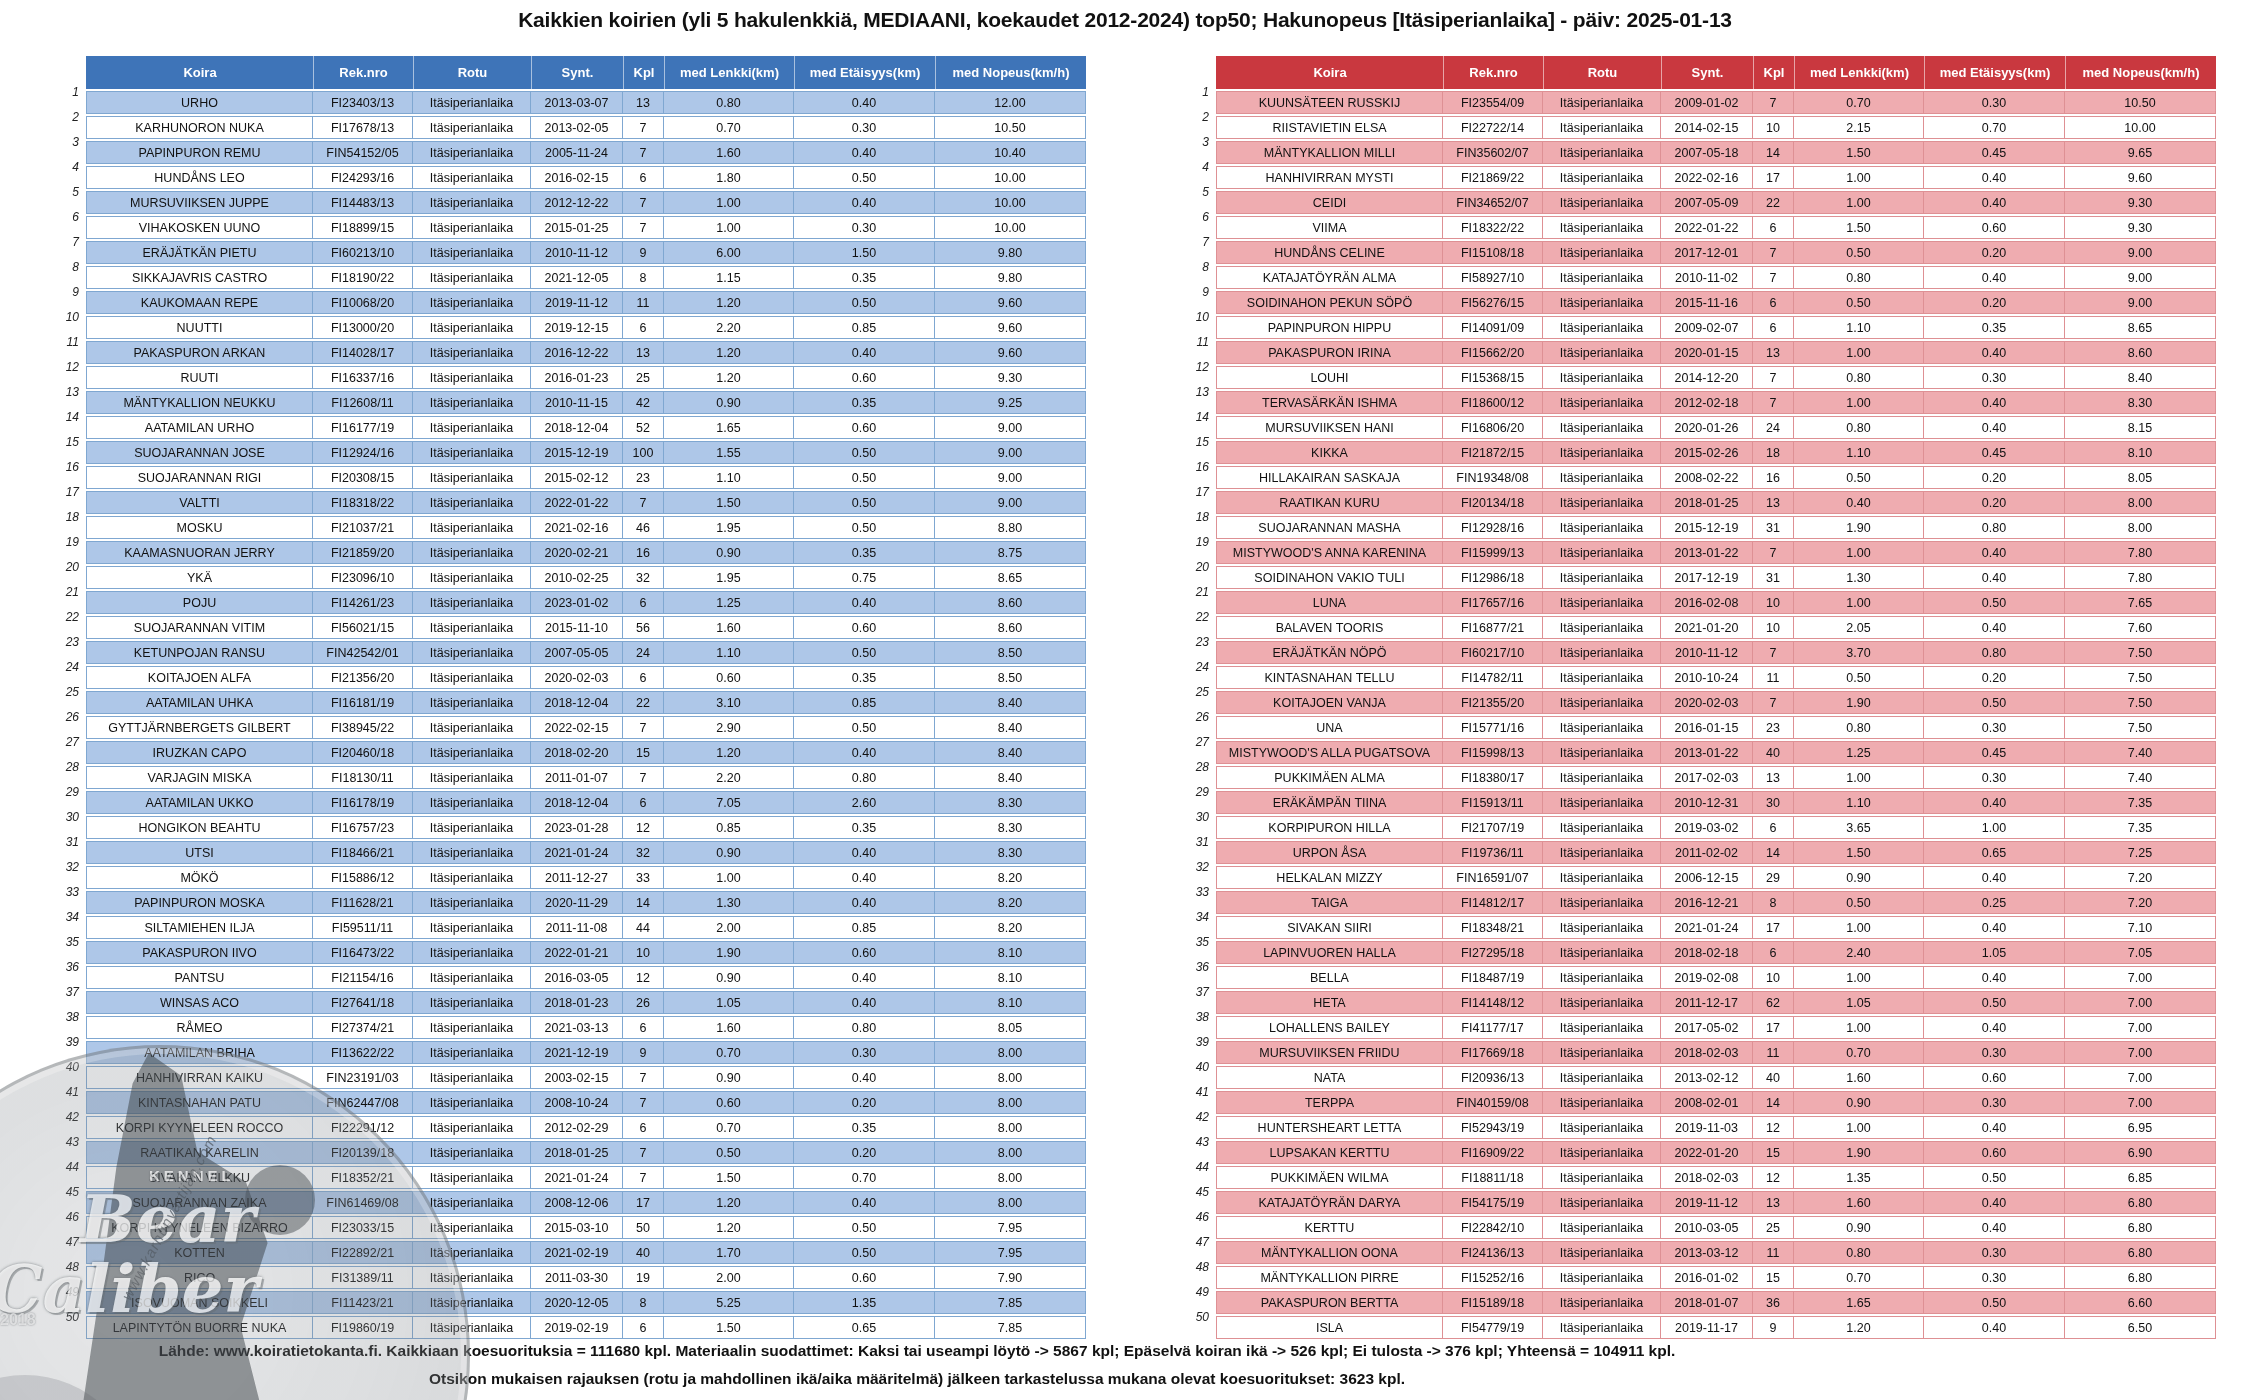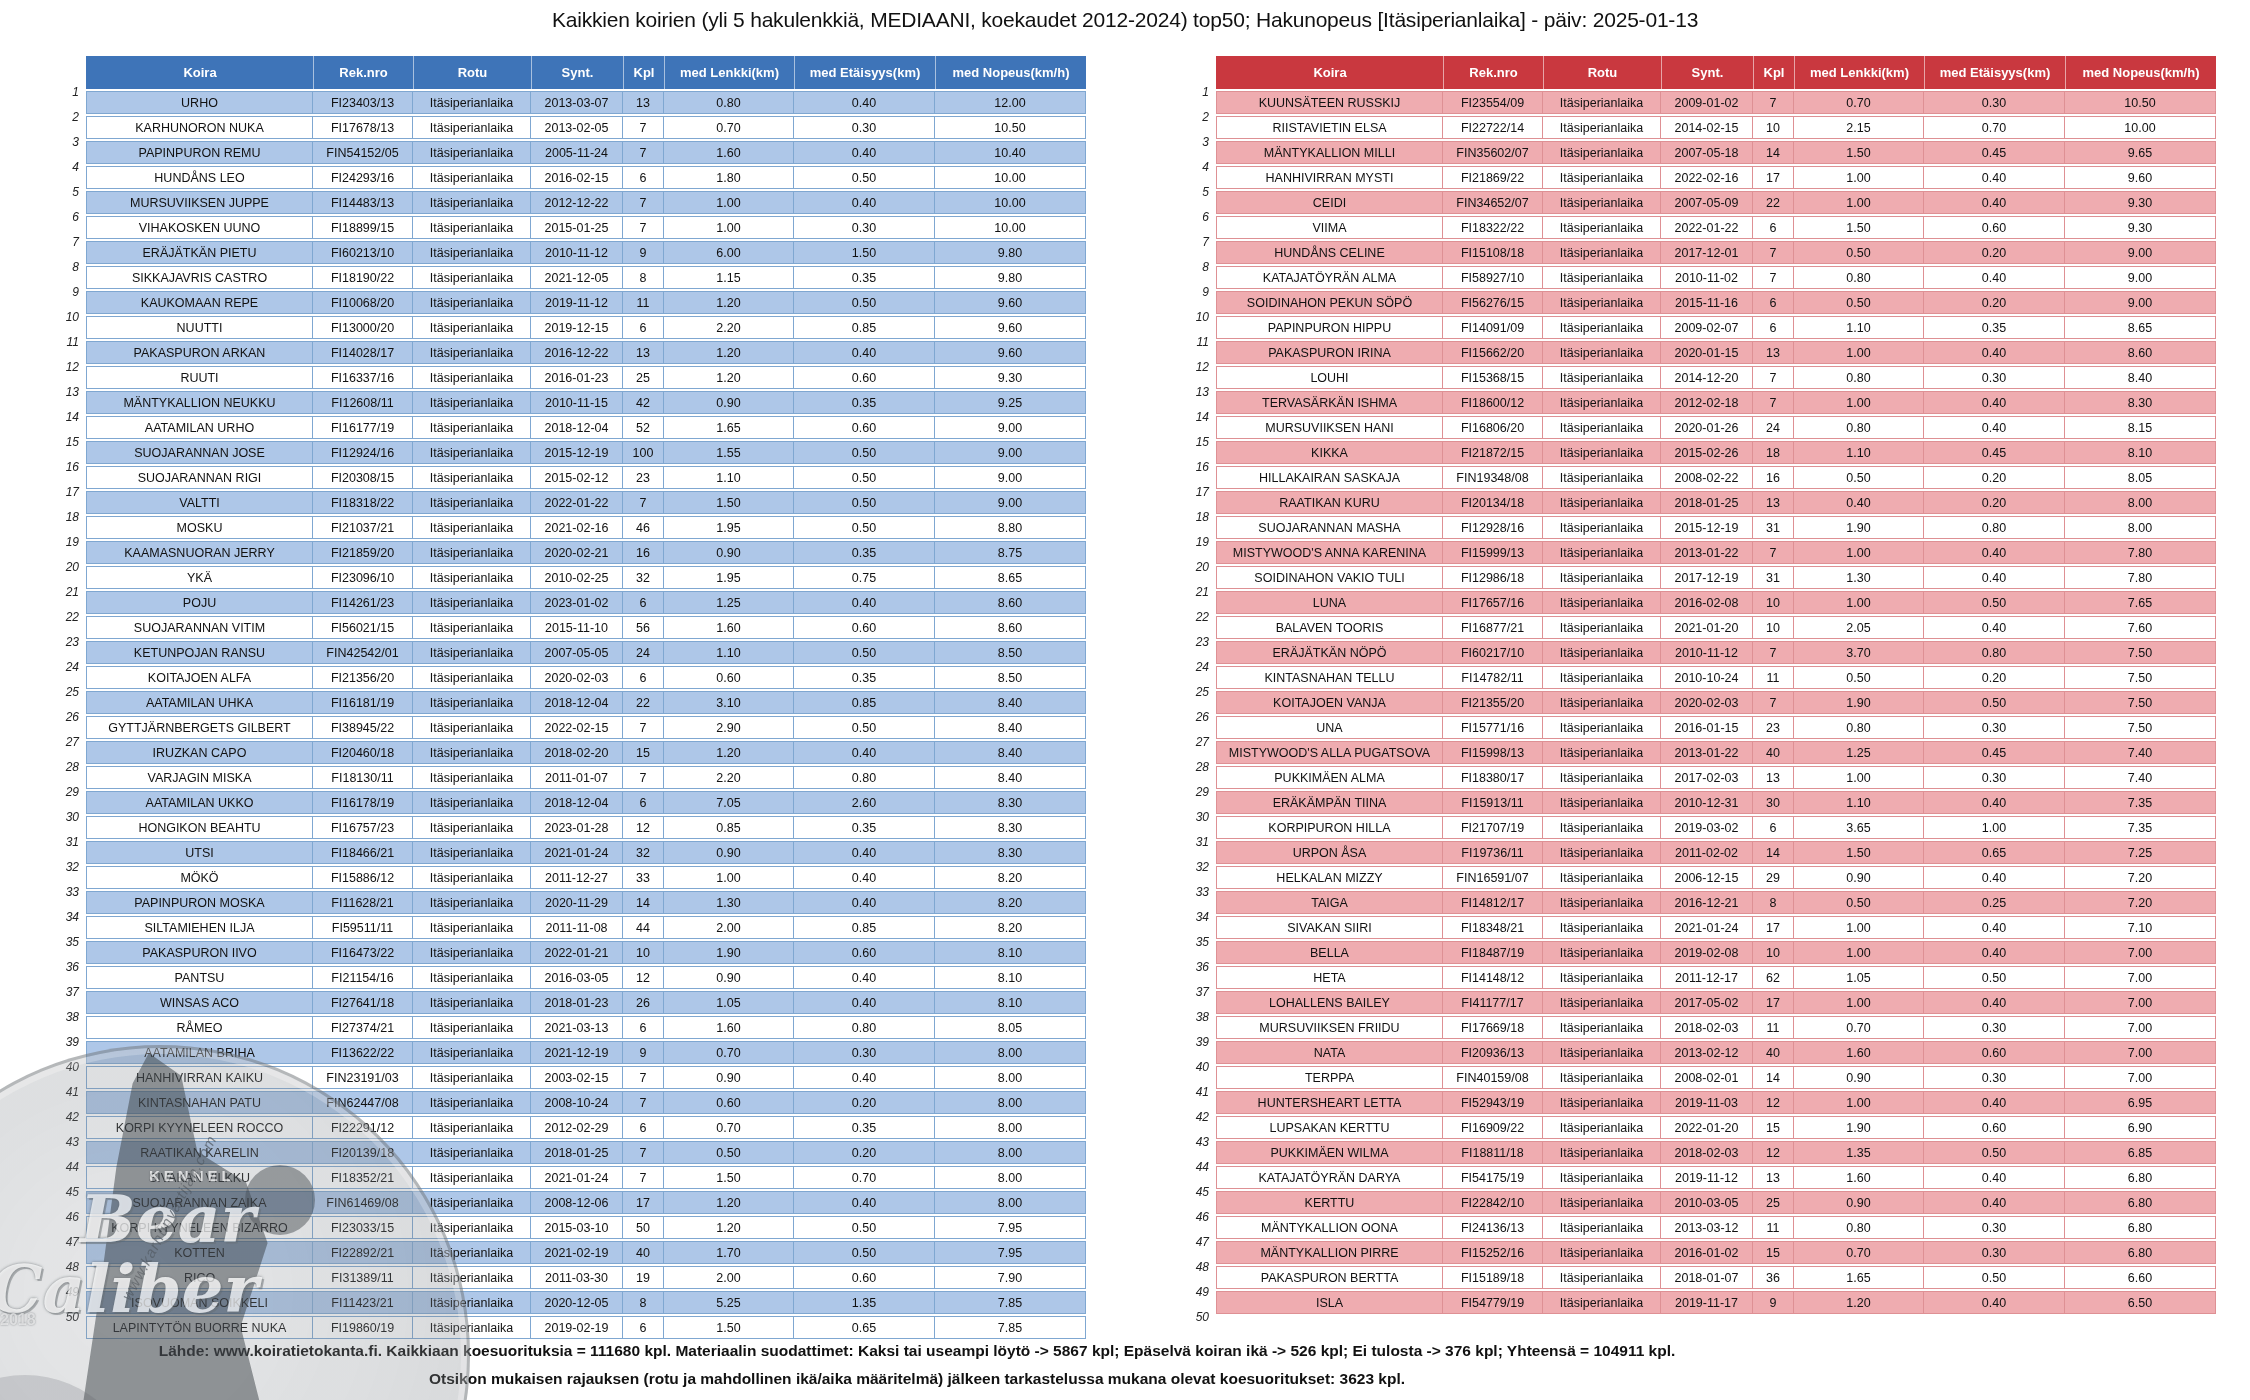--- a/index.html
+++ b/index.html
@@ -1,20 +1,20 @@
 <!DOCTYPE html>
 <html><head>
 <meta charset="utf-8">
 <style>
   html,body{margin:0;padding:0;background:#fff;}
   body{width:2250px;height:1400px;position:relative;overflow:hidden;
        font-family:"Liberation Sans","DejaVu Sans",sans-serif;color:#111;}
 
   .page-title{position:absolute;top:8px;left:0;width:2250px;text-align:center;
-      font-size:21px;font-weight:normal;letter-spacing:-0.2px;white-space:nowrap;}
+      font-size:21px;font-weight:bold;letter-spacing:-0.2px;white-space:nowrap;}
 
   .table-wrap{position:absolute;top:54px;display:flex;align-items:flex-start;}
   .table-wrap.left{left:46px;}
   .table-wrap.right{left:1176px;}
 
   .t-blue{--hbg:#3E74B8;--alt:#AEC7E8;--bcol:#7FA7D1;}
   .t-red {--hbg:#C9383F;--alt:#EFACB0;--bcol:#DE9094;}
 
   .rank-col{width:40px;flex:0 0 40px;margin-top:26px;}
   .rank-num{height:25px;line-height:25px;text-align:right;padding-right:7px;
@@ -1059,20 +1059,30 @@
           <td>SIVAKAN SIIRI</td>
           <td>FI18348/21</td>
           <td>Itäsiperianlaika</td>
           <td>2021-01-24</td>
           <td>17</td>
           <td>1.00</td>
           <td>0.40</td>
           <td>7.10</td>
         </tr>
         <tr>
+          <td>LAPINVUOREN HALLA</td>
+          <td>FI27295/18</td>
+          <td>Itäsiperianlaika</td>
+          <td>2018-02-18</td>
+          <td>6</td>
+          <td>2.40</td>
+          <td>1.05</td>
+          <td>7.05</td>
+        </tr>
+        <tr>
           <td>BELLA</td>
           <td>FI18487/19</td>
           <td>Itäsiperianlaika</td>
           <td>2019-02-08</td>
           <td>10</td>
           <td>1.00</td>
           <td>0.40</td>
           <td>7.00</td>
         </tr>
         <tr>

